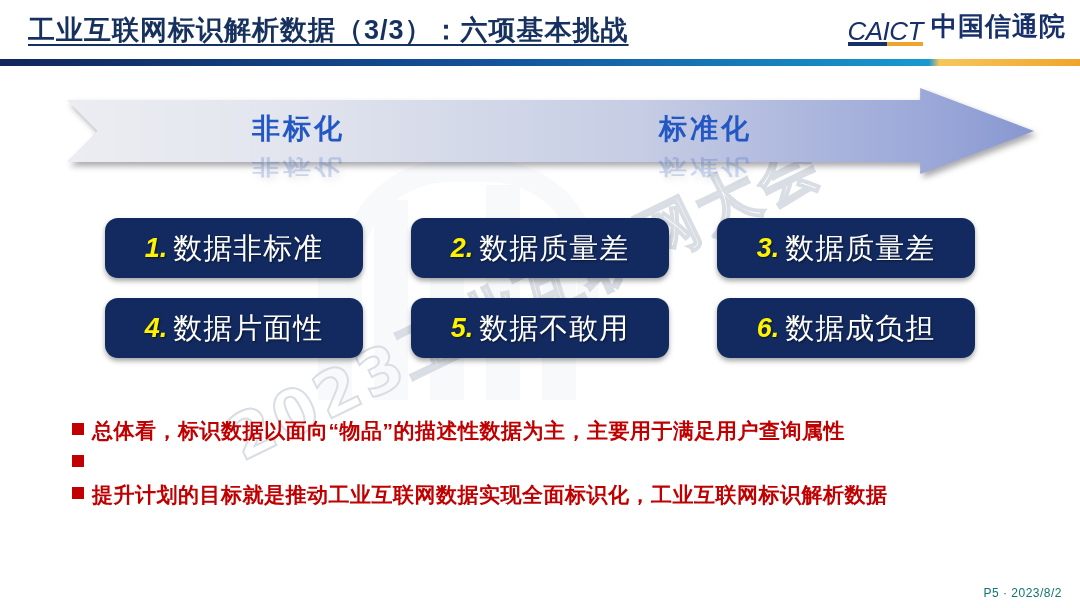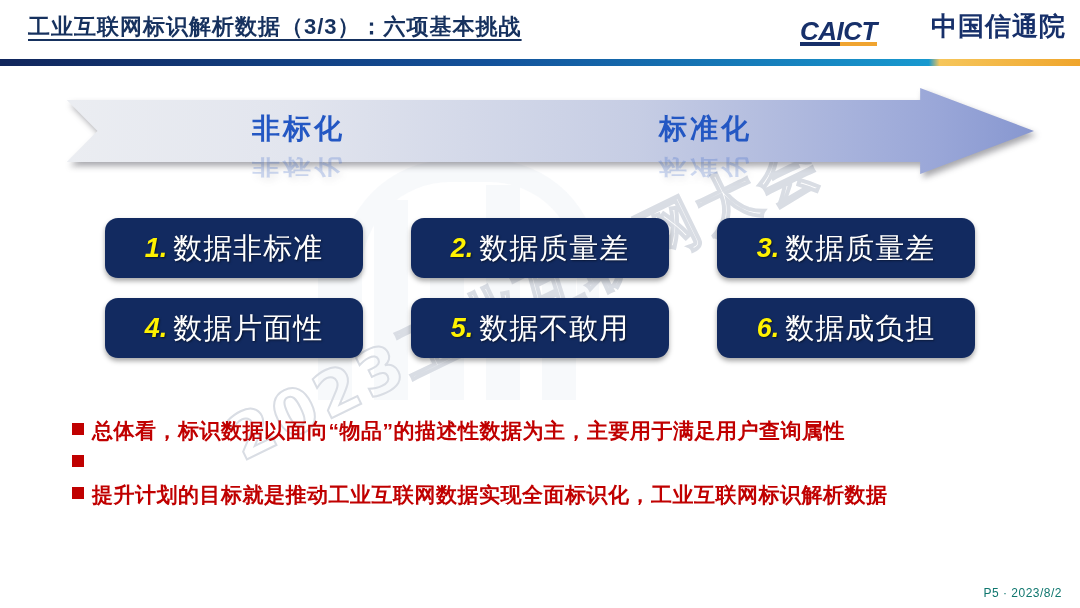--- a/index.html
+++ b/index.html
@@ -64,62 +64,61 @@
     white-space: nowrap;
     pointer-events: none;
     font-family: "DejaVu Sans", "Liberation Sans", sans-serif;
   }
 
   
   .title {
     position: absolute;
     left: 28px;
     top: 12px;
-    font-size: 22px;
+    font-size: 27px;
     font-weight: bold;
     color: #16315e;
     letter-spacing: 1px;
     text-decoration: underline;
     text-underline-offset: 5px;
     text-decoration-thickness: 2px;
     white-space: nowrap;
   }
   .logo {
     position: absolute;
     right: 14px;
     top: 13px;
     display: flex;
     align-items: flex-end;
     gap: 8px;
   }
   .logo-mark {
     position: relative;
     font-size: 26px;
-    font-weight: bold;
+    font-weight: normal;
     font-style: italic;
     color: #17306a;
     letter-spacing: -0.5px;
     padding-bottom: 2px;
     line-height: 1;
   }
   .logo-mark::after {
     content: "";
     position: absolute;
     left: 0; right: 0; bottom: 0;
     height: 4px;
     background: linear-gradient(to right, #17306a 0 52%, #f0a430 52% 100%);
   }
   .logo-cn {
     font-size: 26px;
     font-weight: bold;
     color: #17306a;
     line-height: 1;
     padding-bottom: 7px;
     letter-spacing: 1px;
-    margin-left: 46px;
   }
   .hrule {
     position: absolute;
     left: 0;
     top: 59px;
     width: 1080px;
     height: 7px;
     background: linear-gradient(to right,
        #11265c 0%, #13519a 45%, #1899cf 86%,
        #f6c65b 87%, #efa52c 100%);

